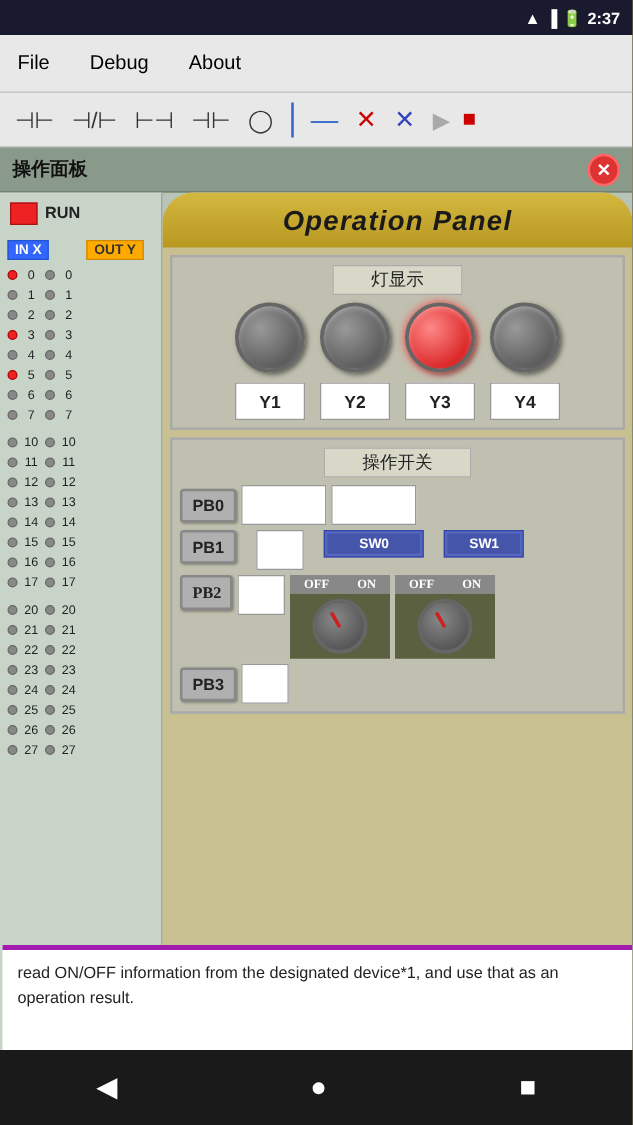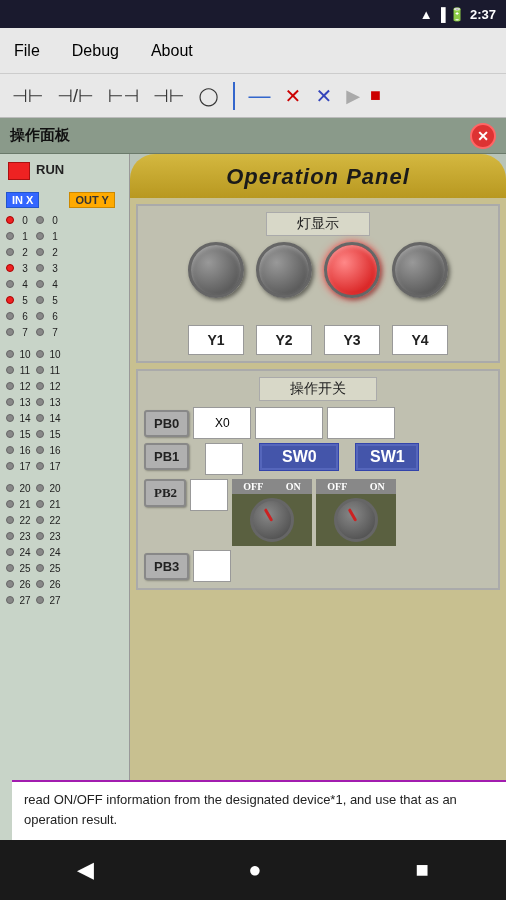--- a/index.html
+++ b/index.html
@@ -291,21 +291,20 @@
       width: 56px;
       height: 30px;
       background: white;
       border: 1px solid #999;
       display: flex;
       align-items: center;
       justify-content: center;
       font-size: 14px;
       font-weight: bold;
       color: #222;
-      margin-top: 19px;
     }
 
     
     .switch-section {
       background: #c0c0b0;
       margin: 4px 6px 6px 6px;
       border: 2px solid #aaa;
       padding: 6px;
     }
 
@@ -332,21 +331,21 @@
       font-size: 12px;
     }
 
     .sw-control {
       background: #5566bb;
       border: 1px solid #3344aa;
       padding: 2px;
     }
     .sw-label {
       color: white;
-      font-size: 16px;
+      font-size: 11px;
       font-weight: bold;
       text-align: center;
       background: #4455aa;
       padding: 2px 0;
     }
     .sw-off-on {
       display: flex;
       justify-content: space-around;
       background: #888;
       padding: 2px 0;
@@ -384,29 +383,29 @@
       height: 14px;
       background: #cc2222;
       border-radius: 2px;
       transform-origin: bottom center;
     }
 
     
     #bottom-text {
       position: absolute;
       bottom: 60px;
-      left: 12px;
+      left: 2px;
       right: 0;
-      height: 60px;
+      height: 84px;
       background: white;
       padding: 8px 12px;
       font-size: 13px;
       color: #222;
       line-height: 1.5;
-      border-top: 2px solid #a21caf;
+      border-top: 4px solid #a21caf;
     }
 
     
     #bottom-nav {
       position: absolute;
       bottom: 0;
       left: 0;
       right: 0;
       height: 60px;
       background: #1a1a1a;
@@ -646,21 +645,20 @@
         </div>
       </div>
 
       <div class="switch-section">
         <div class="section-label-container">
           <span class="section-label">操作开关</span>
         </div>
 
         <div style="display:flex;gap:4px;margin-bottom:4px;align-items:center;">
           <div class="pb-button">PB0</div>
-          <div class="input-box" style="width:58px;">X0</div>
           <div class="input-box" style="width:68px;"></div>
           <div class="input-box" style="width:68px;"></div>
         </div>
 
         <div style="display:flex;gap:16px;margin-bottom:4px;align-items:flex-start;">
           <div class="pb-button">PB1</div>
           <div class="input-box" style="width:38px;height:32px;"></div>
 
           <div class="sw-control" style="width:80px;">
             <div class="sw-label">SW0</div>

